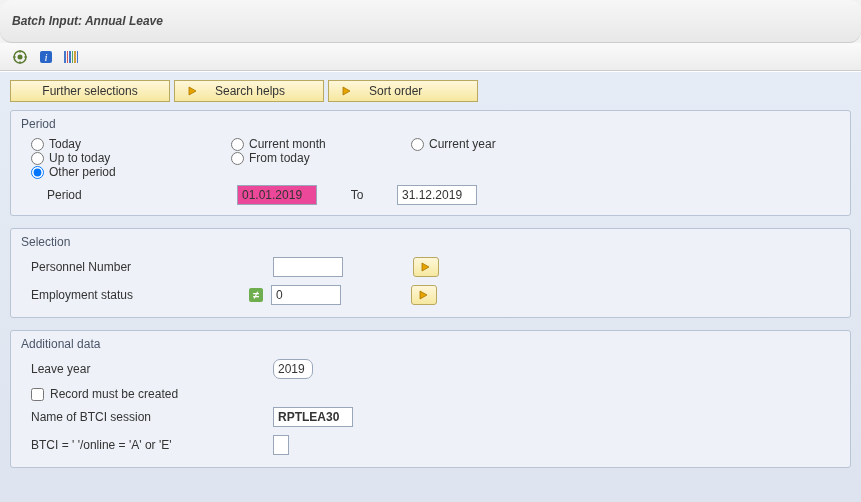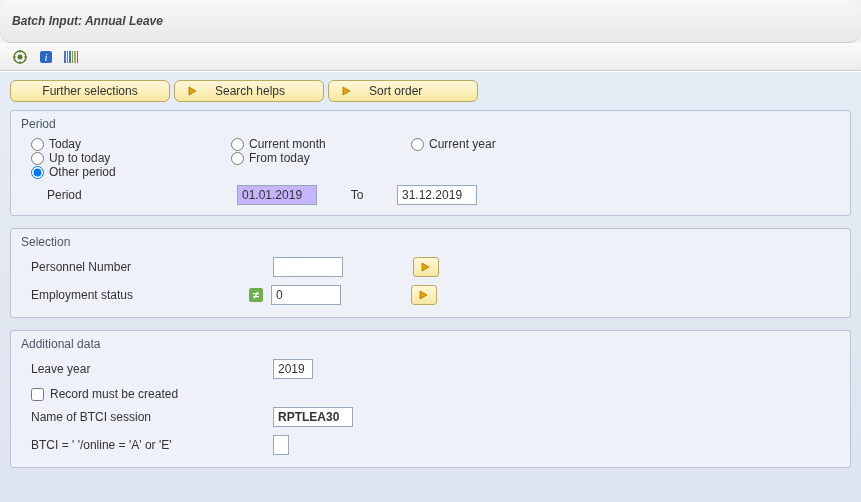--- a/index.html
+++ b/index.html
@@ -50,21 +50,21 @@
   .btnrow {
     display: flex;
     gap: 4px;
     margin-bottom: 8px;
   }
   .sap-btn {
     height: 22px;
     min-width: 150px;
     background: linear-gradient(#fff7d9,#f6e8a0);
     border: 1px solid #b8a860;
-    border-radius: 6px;
+    border-radius: 0;
     display: inline-flex;
     align-items: center;
     padding: 0 10px;
     font-size: 12px;
     color: #333;
     cursor: pointer;
   }
   .sap-btn .arrow {
     width: 16px; height: 16px;
     margin-right: 14px;
@@ -104,21 +104,21 @@
   }
   .periodrow .label { width: 180px; }
   .txt {
     height: 20px;
     border: 1px solid #9aa7bb;
     background: #fff;
     font-size: 12px;
     padding: 0 4px;
     color: #333;
   }
-  .txt.sel { background: #c4b5fd; }
+  .txt.sel { background: #ec4899; }
   .sel-row {
     display: flex;
     align-items: center;
     margin-left: 10px;
     margin-top: 4px;
     gap: 6px;
     height: 24px;
   }
   .sel-row .label { width: 210px; }
   .mini-icon {
@@ -280,21 +280,21 @@
     </div>
 
   </div>
 
   <div class="groupbox">
     <div class="legend">Additional data</div>
 
     <div class="sel-row">
       <span class="label">Leave year</span>
       <span style="width:20px;"></span>
-      <input class="txt" style="width: 40px;" value="2019">
+      <input class="txt" style="width: 40px; border-radius: 7px;" value="2019">
     </div>
 
     <div class="chk-row">
       <input type="checkbox" style="">
       <span>Record must be created</span>
     </div>
 
     <div class="sel-row">
       <span class="label">Name of BTCI session</span>
       <span style="width:20px;"></span>

